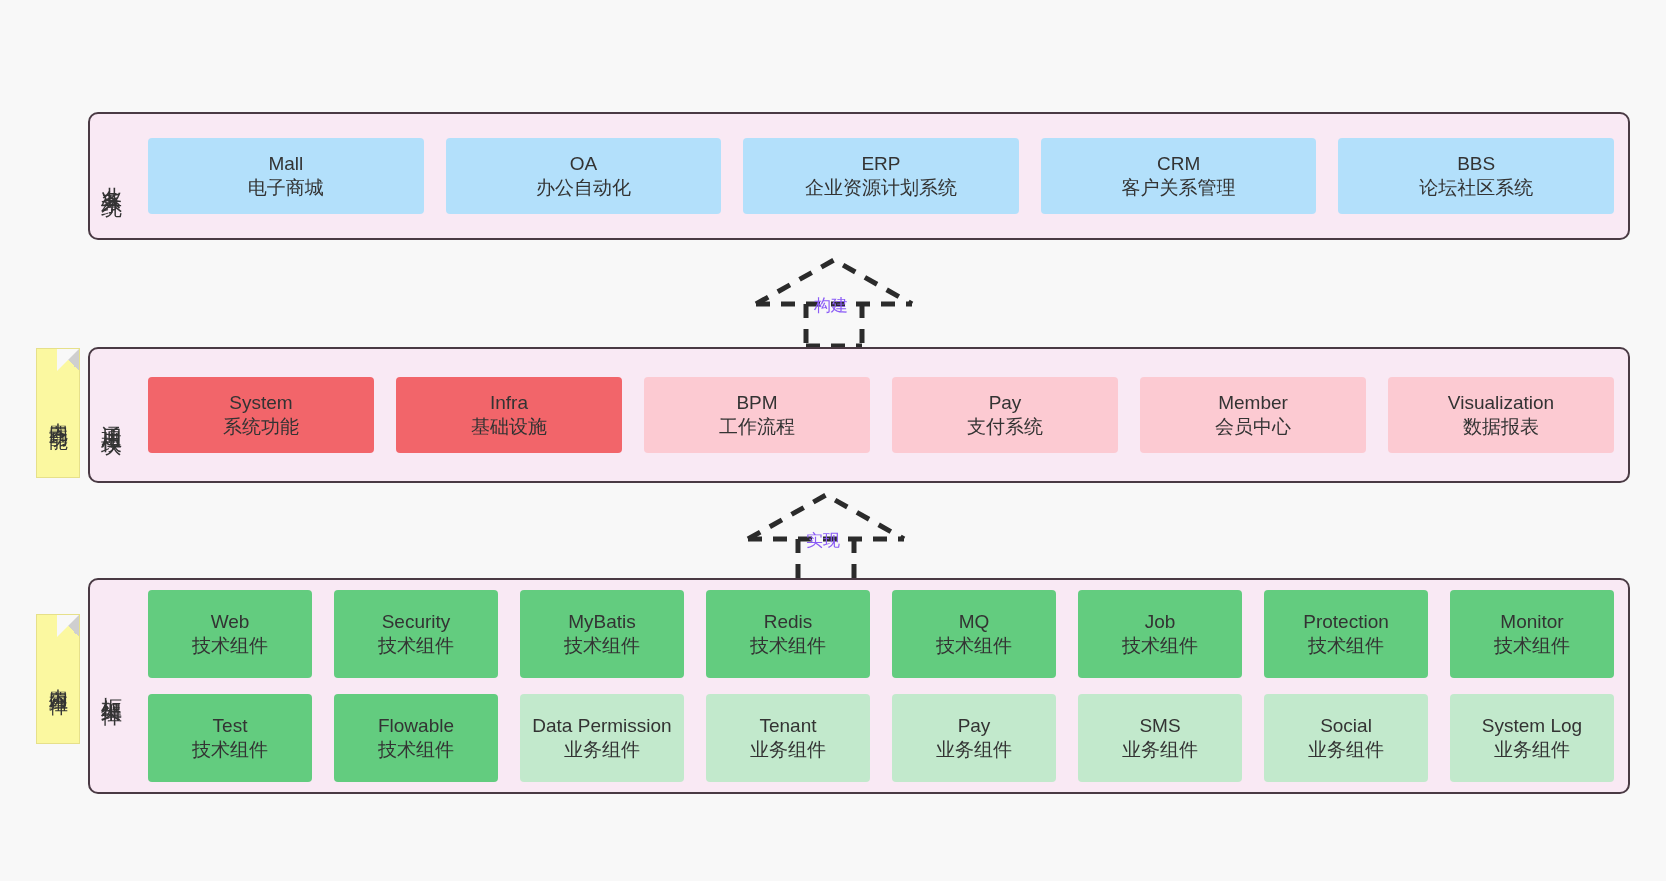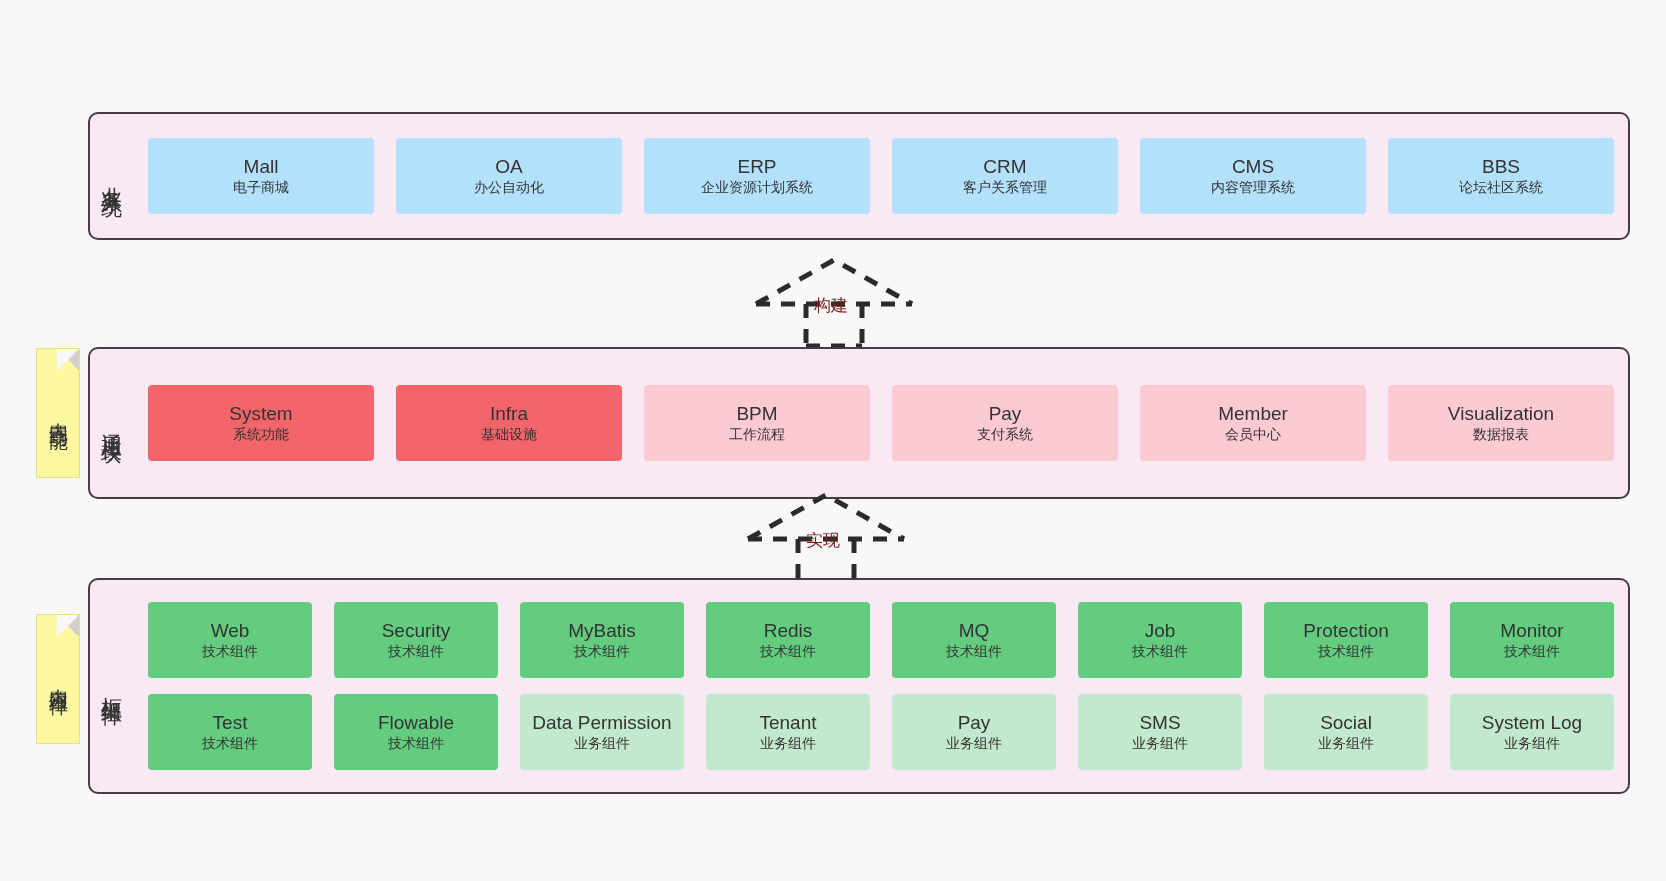--- a/index.html
+++ b/index.html
@@ -64,34 +64,34 @@
     flex-direction: column;
     align-items: center;
     justify-content: center;
     text-align: center;
     color: #333333;
     line-height: 1.28;
     padding: 6px 4px;
     user-select: none;
   }
   .card .card-en { font-size: 19px; }
-  .card .card-cn { font-size: 14px; text-align: center; }
+  .card .card-cn { font-size: 19px; text-align: center; }
   .card.blue   { background: #b3e0fb; }
   .card.red    { background: #f2656a; }
   .card.pink   { background: #fccad2; }
   .card.green  { background: #63cc7f; }
   .card.lgreen { background: #c2e9cc; }
 
   
   #business-layer  { left: 88px;  top: 112px; width: 1542px; height: 128px; }
   #business-layer  .card { height: 76px; }
-  #common-layer    { left: 88px;  top: 347px; width: 1542px; height: 152px; }
+  #common-layer    { left: 88px;  top: 347px; width: 1542px; height: 136px; }
   #common-layer    .card { height: 76px; }
   #framework-layer { left: 88px;  top: 578px; width: 1542px; height: 216px; }
-  #framework-layer .card { height: 76px; }
+  #framework-layer .card { height: 88px; }
 
   
   .sticky-note {
     position: absolute;
     width: 44px;
     background: #fbf8a0;
     border: 1px solid #e6e08a;
     display: flex;
     align-items: center;
     justify-content: center;
@@ -126,21 +126,21 @@
   #note-builtin-comp { left: 36px; top: 614px; height: 130px; }
 
   
   .connector {
     position: absolute;
     pointer-events: none;
   }
   .connector-label {
     position: absolute;
     font-size: 17px;
-    color: #7f1d1d;
+    color: #8b5cf6;
     background: transparent;
     user-select: none;
     white-space: nowrap;
   }
   #connector-build  { left: 744px; top: 252px; width: 180px; height: 96px; }
   #connector-build .connector-label  { left: 70px; top: 42px; }
   #connector-impl   { left: 736px; top: 487px; width: 180px; height: 96px; }
   #connector-impl  .connector-label  { left: 70px; top: 42px; }
 </style>
 </head>
@@ -162,24 +162,20 @@
         </div>
         <div class="card blue">
           <span class="card-en">ERP</span>
           <span class="card-cn">企业资源计划系统</span>
         </div>
         <div class="card blue">
           <span class="card-en">CRM</span>
           <span class="card-cn">客户关系管理</span>
         </div>
         <div class="card blue">
-          <span class="card-en">CMS</span>
-          <span class="card-cn">内容管理系统</span>
-        </div>
-        <div class="card blue">
           <span class="card-en">BBS</span>
           <span class="card-cn">论坛社区系统</span>
         </div>
       </div>
     </div>
   </div>
 
   <div class="connector" id="connector-build">
     <svg width="180" height="96" viewBox="0 0 180 96">
       <path d="M 12 52 L 90 8 L 168 52" fill="none" stroke="#2b2b2b" stroke-width="5" stroke-dasharray="14,11" stroke-linecap="butt"></path>

